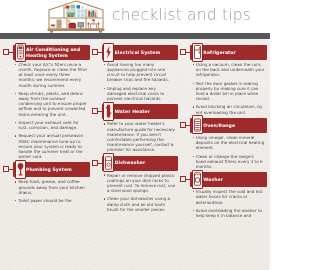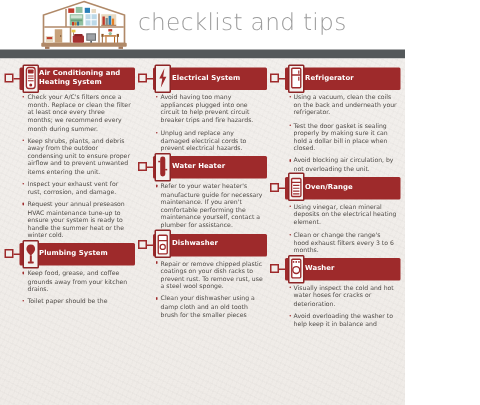--- a/index.html
+++ b/index.html
@@ -10,20 +10,21 @@
     height: 270px;
     overflow: hidden;
     font-family: "Liberation Sans", sans-serif;
   }
 
   #infographic {
     position: relative;
     width: 270px;
     height: 270px;
     background: #ffffff;
+    padding-left: 20px;
   }
 
   
   .header {
     position: relative;
     height: 33px;
     background: #ffffff;
     display: flex;
     align-items: flex-end;
   }

